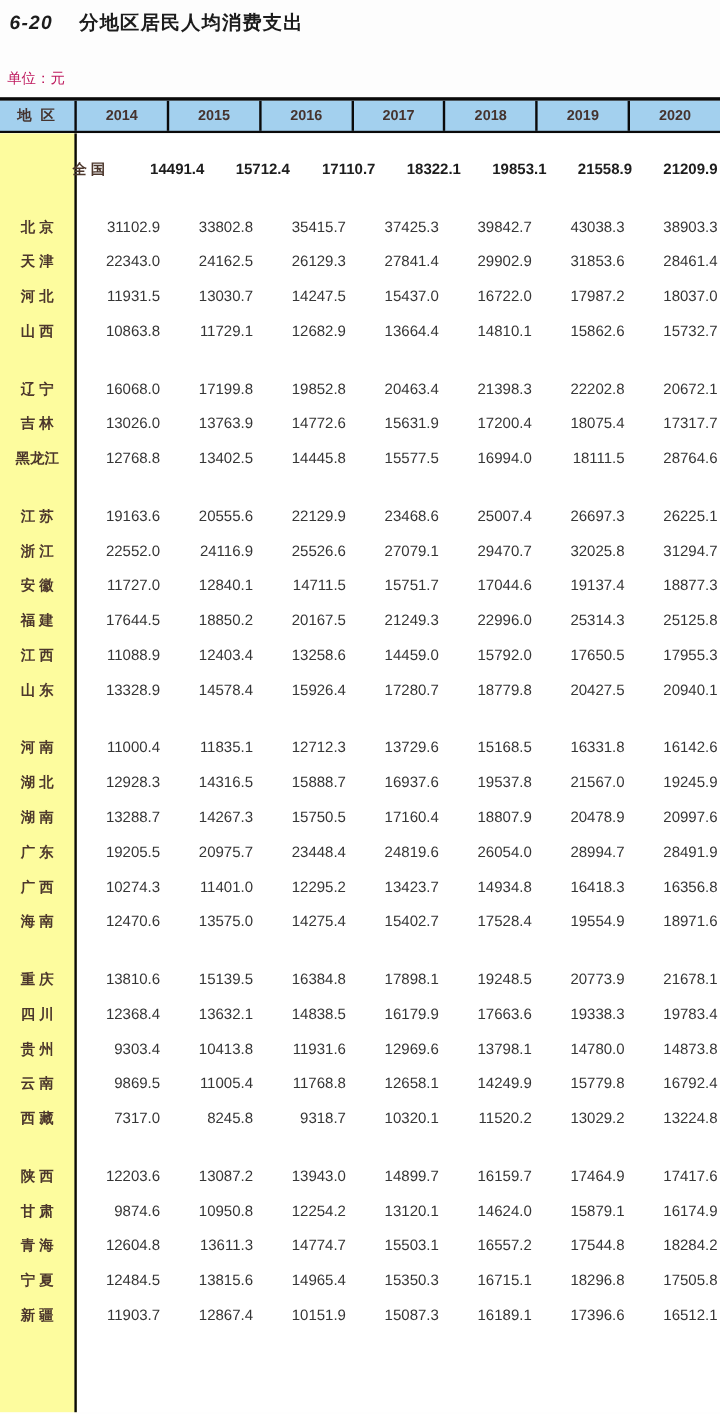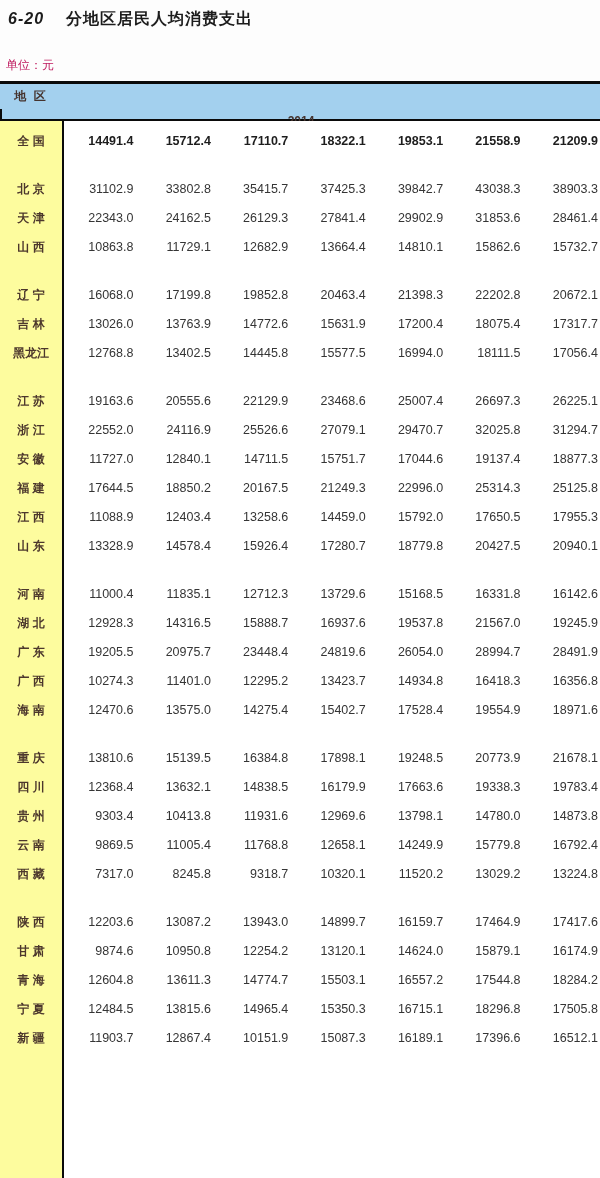--- a/index.html
+++ b/index.html
@@ -32,24 +32,23 @@
 
   .stat-table {
     margin-top: 9px;
     width: 600px;
     border-top: 3px solid #0a0a0a;
   }
 
   
   .thead {
     display: flex;
-    height: 37px;
+    height: 27px;
     background: #a3d0ee;
     border-bottom: 2px solid #0a0a0a;
-    flex-direction: column;
   }
   .th {
     flex: 1;
     text-align: center;
     line-height: 25px;
     font-size: 12px;
     font-weight: bold;
     color: #45332e;
     border-left: 2px solid #0a0a0a;
   }
@@ -70,21 +69,21 @@
   .yellow-strip {
     position: absolute;
     left: 0; top: 0; bottom: 0;
     width: 64px;
     background: #fdfc9e;
     border-right: 2px solid #0a0a0a;
   }
   .rows-layer { position: relative; }
 
   .group { margin-top: 19px; }
-  .group.first { margin-top: 6px; }
+  .group.first { margin-top: 16px; padding-left: 43px; }
 
   .row { display: flex; height: 29px; }
   .region-cell {
     flex: none;
     width: 62px;
     text-align: center;
     line-height: 29px;
     font-size: 12px;
     font-weight: bold;
     color: #4c372c;
@@ -155,20 +154,30 @@
               <div class="region-cell">天 津</div>
               <div class="cell">22343.0</div>
               <div class="cell">24162.5</div>
               <div class="cell">26129.3</div>
               <div class="cell">27841.4</div>
               <div class="cell">29902.9</div>
               <div class="cell">31853.6</div>
               <div class="cell">28461.4</div>
             </div>
             <div class="row">
+              <div class="region-cell">河 北</div>
+              <div class="cell">11931.5</div>
+              <div class="cell">13030.7</div>
+              <div class="cell">14247.5</div>
+              <div class="cell">15437.0</div>
+              <div class="cell">16722.0</div>
+              <div class="cell">17987.2</div>
+              <div class="cell">18037.0</div>
+            </div>
+            <div class="row">
               <div class="region-cell">山 西</div>
               <div class="cell">10863.8</div>
               <div class="cell">11729.1</div>
               <div class="cell">12682.9</div>
               <div class="cell">13664.4</div>
               <div class="cell">14810.1</div>
               <div class="cell">15862.6</div>
               <div class="cell">15732.7</div>
             </div>
           </div>
@@ -194,21 +203,21 @@
               <div class="cell">17317.7</div>
             </div>
             <div class="row">
               <div class="region-cell">黑龙江</div>
               <div class="cell">12768.8</div>
               <div class="cell">13402.5</div>
               <div class="cell">14445.8</div>
               <div class="cell">15577.5</div>
               <div class="cell">16994.0</div>
               <div class="cell">18111.5</div>
-              <div class="cell">17056.4</div>
+              <div class="cell">28764.6</div>
             </div>
           </div>
           <div class="group">
             <div class="row">
               <div class="region-cell">江 苏</div>
               <div class="cell">19163.6</div>
               <div class="cell">20555.6</div>
               <div class="cell">22129.9</div>
               <div class="cell">23468.6</div>
               <div class="cell">25007.4</div>
@@ -281,20 +290,30 @@
               <div class="region-cell">湖 北</div>
               <div class="cell">12928.3</div>
               <div class="cell">14316.5</div>
               <div class="cell">15888.7</div>
               <div class="cell">16937.6</div>
               <div class="cell">19537.8</div>
               <div class="cell">21567.0</div>
               <div class="cell">19245.9</div>
             </div>
             <div class="row">
+              <div class="region-cell">湖 南</div>
+              <div class="cell">13288.7</div>
+              <div class="cell">14267.3</div>
+              <div class="cell">15750.5</div>
+              <div class="cell">17160.4</div>
+              <div class="cell">18807.9</div>
+              <div class="cell">20478.9</div>
+              <div class="cell">20997.6</div>
+            </div>
+            <div class="row">
               <div class="region-cell">广 东</div>
               <div class="cell">19205.5</div>
               <div class="cell">20975.7</div>
               <div class="cell">23448.4</div>
               <div class="cell">24819.6</div>
               <div class="cell">26054.0</div>
               <div class="cell">28994.7</div>
               <div class="cell">28491.9</div>
             </div>
             <div class="row">

